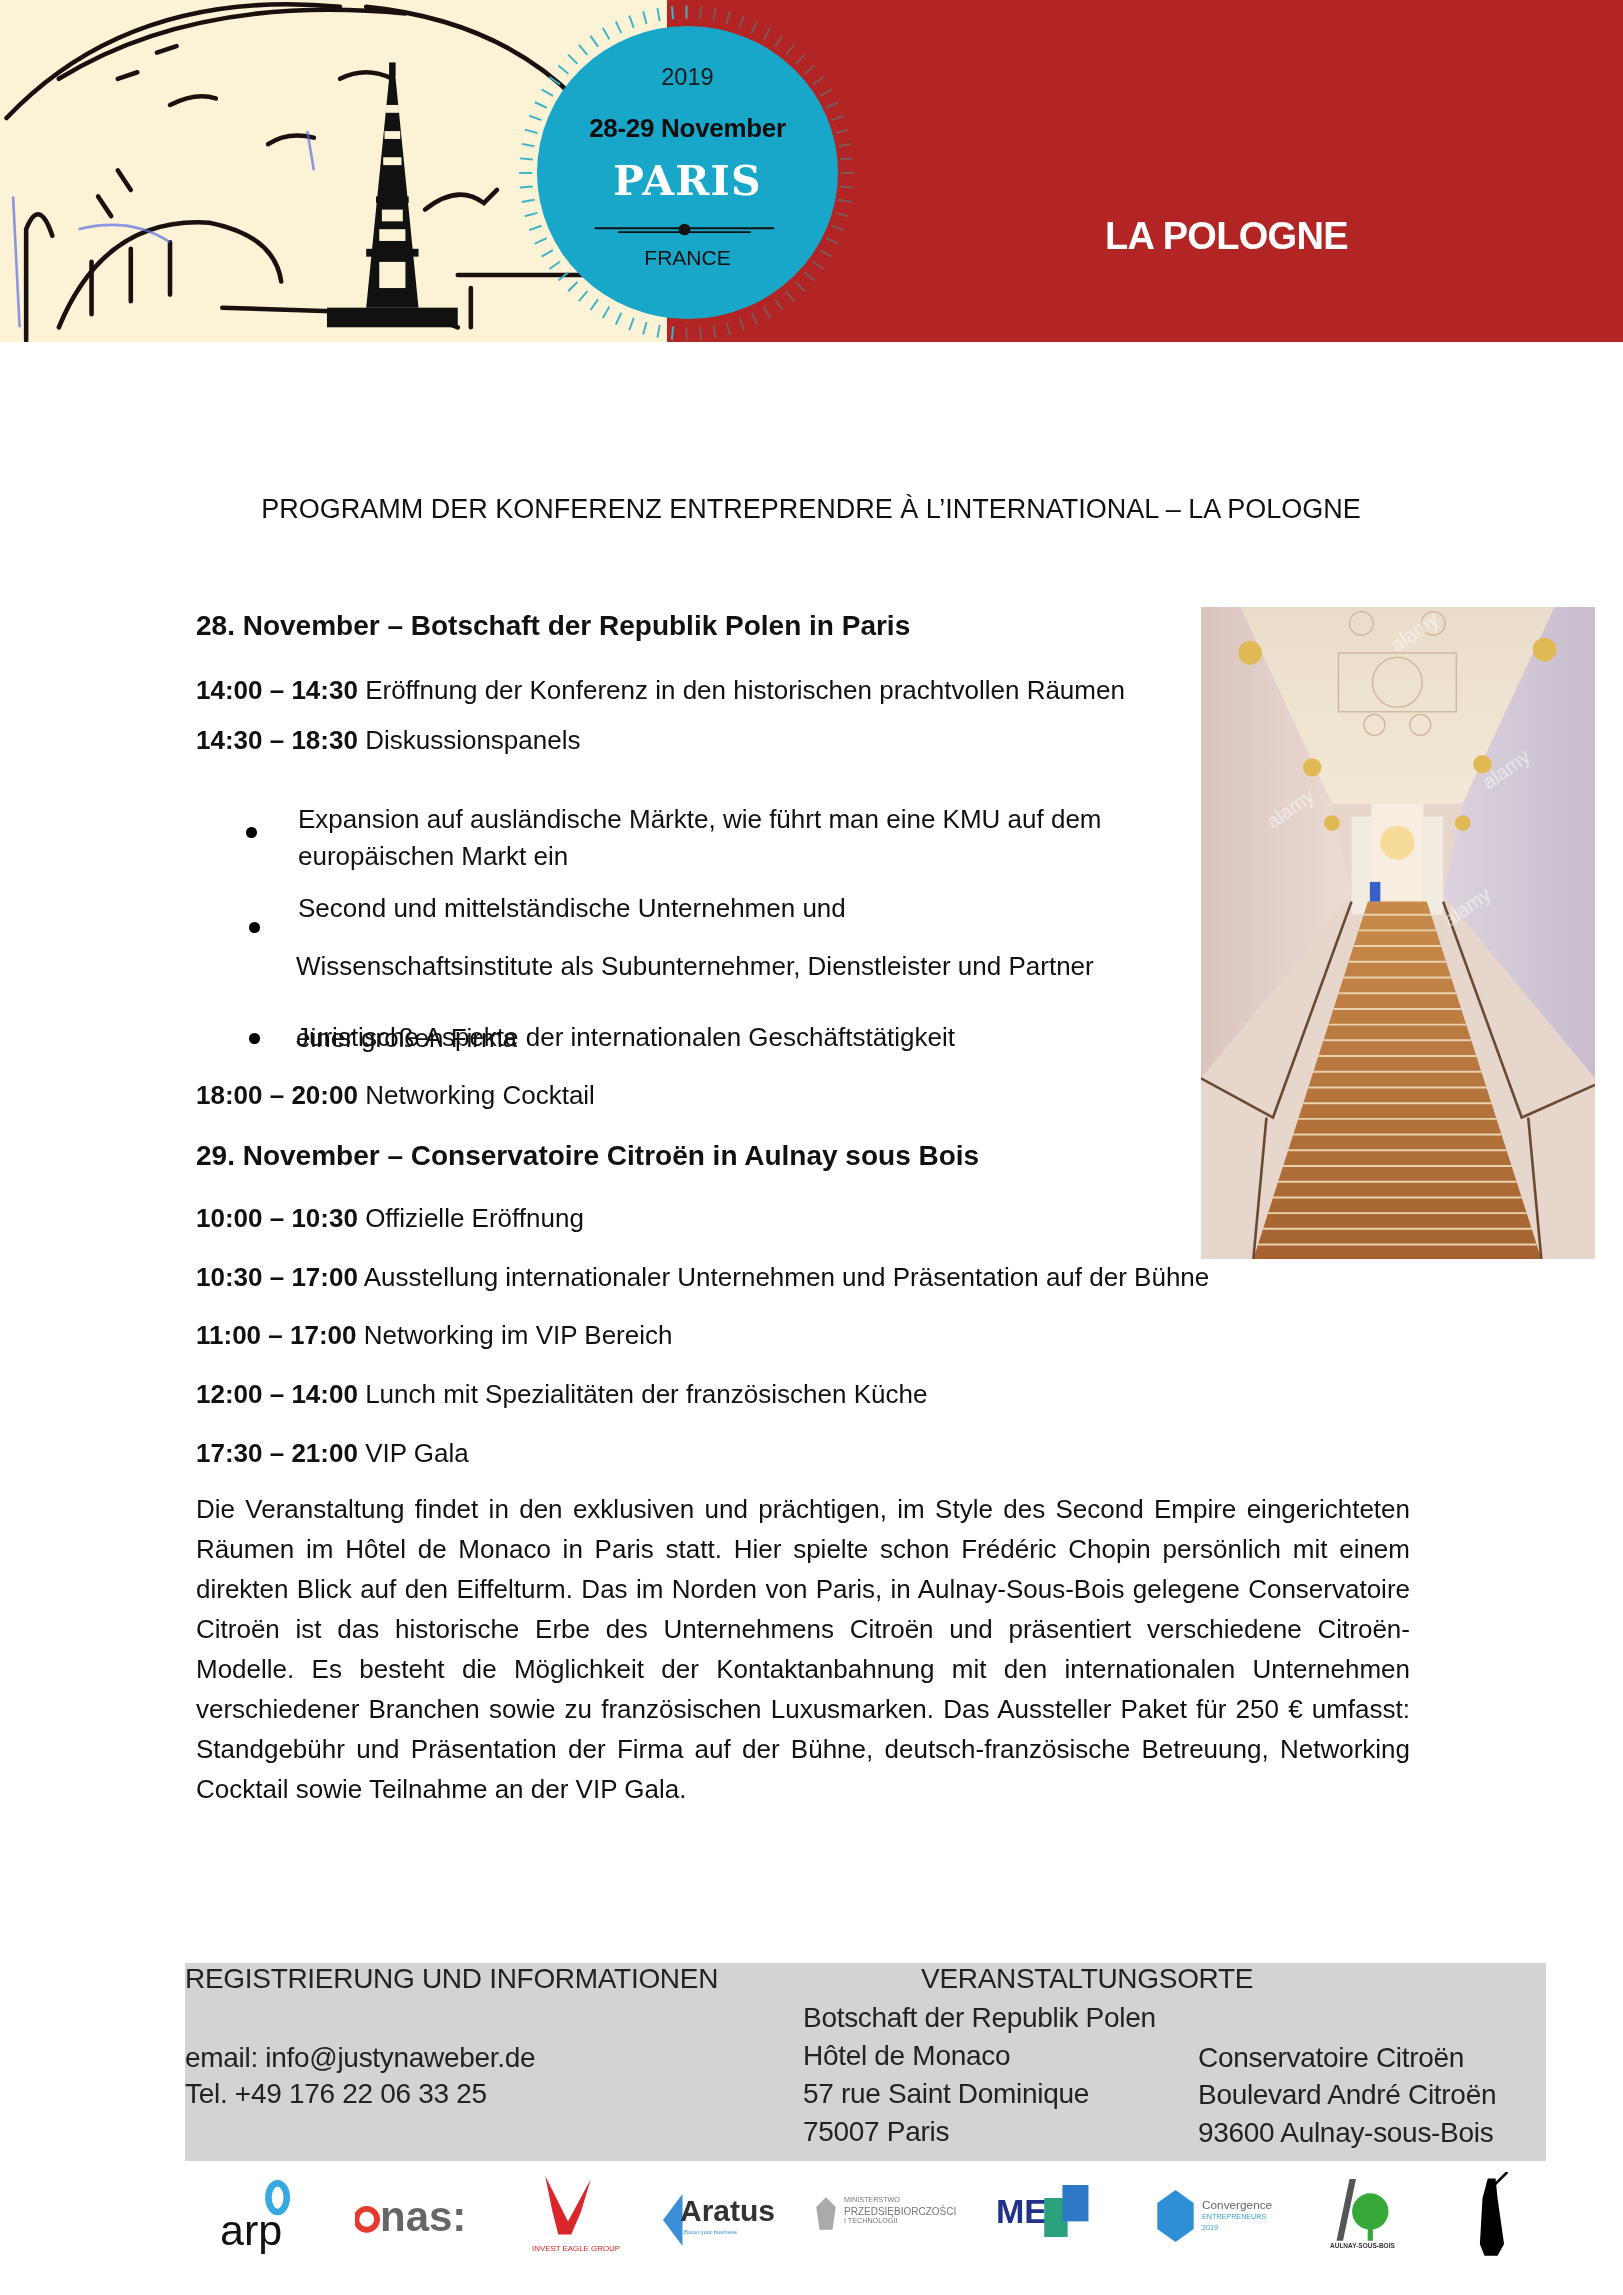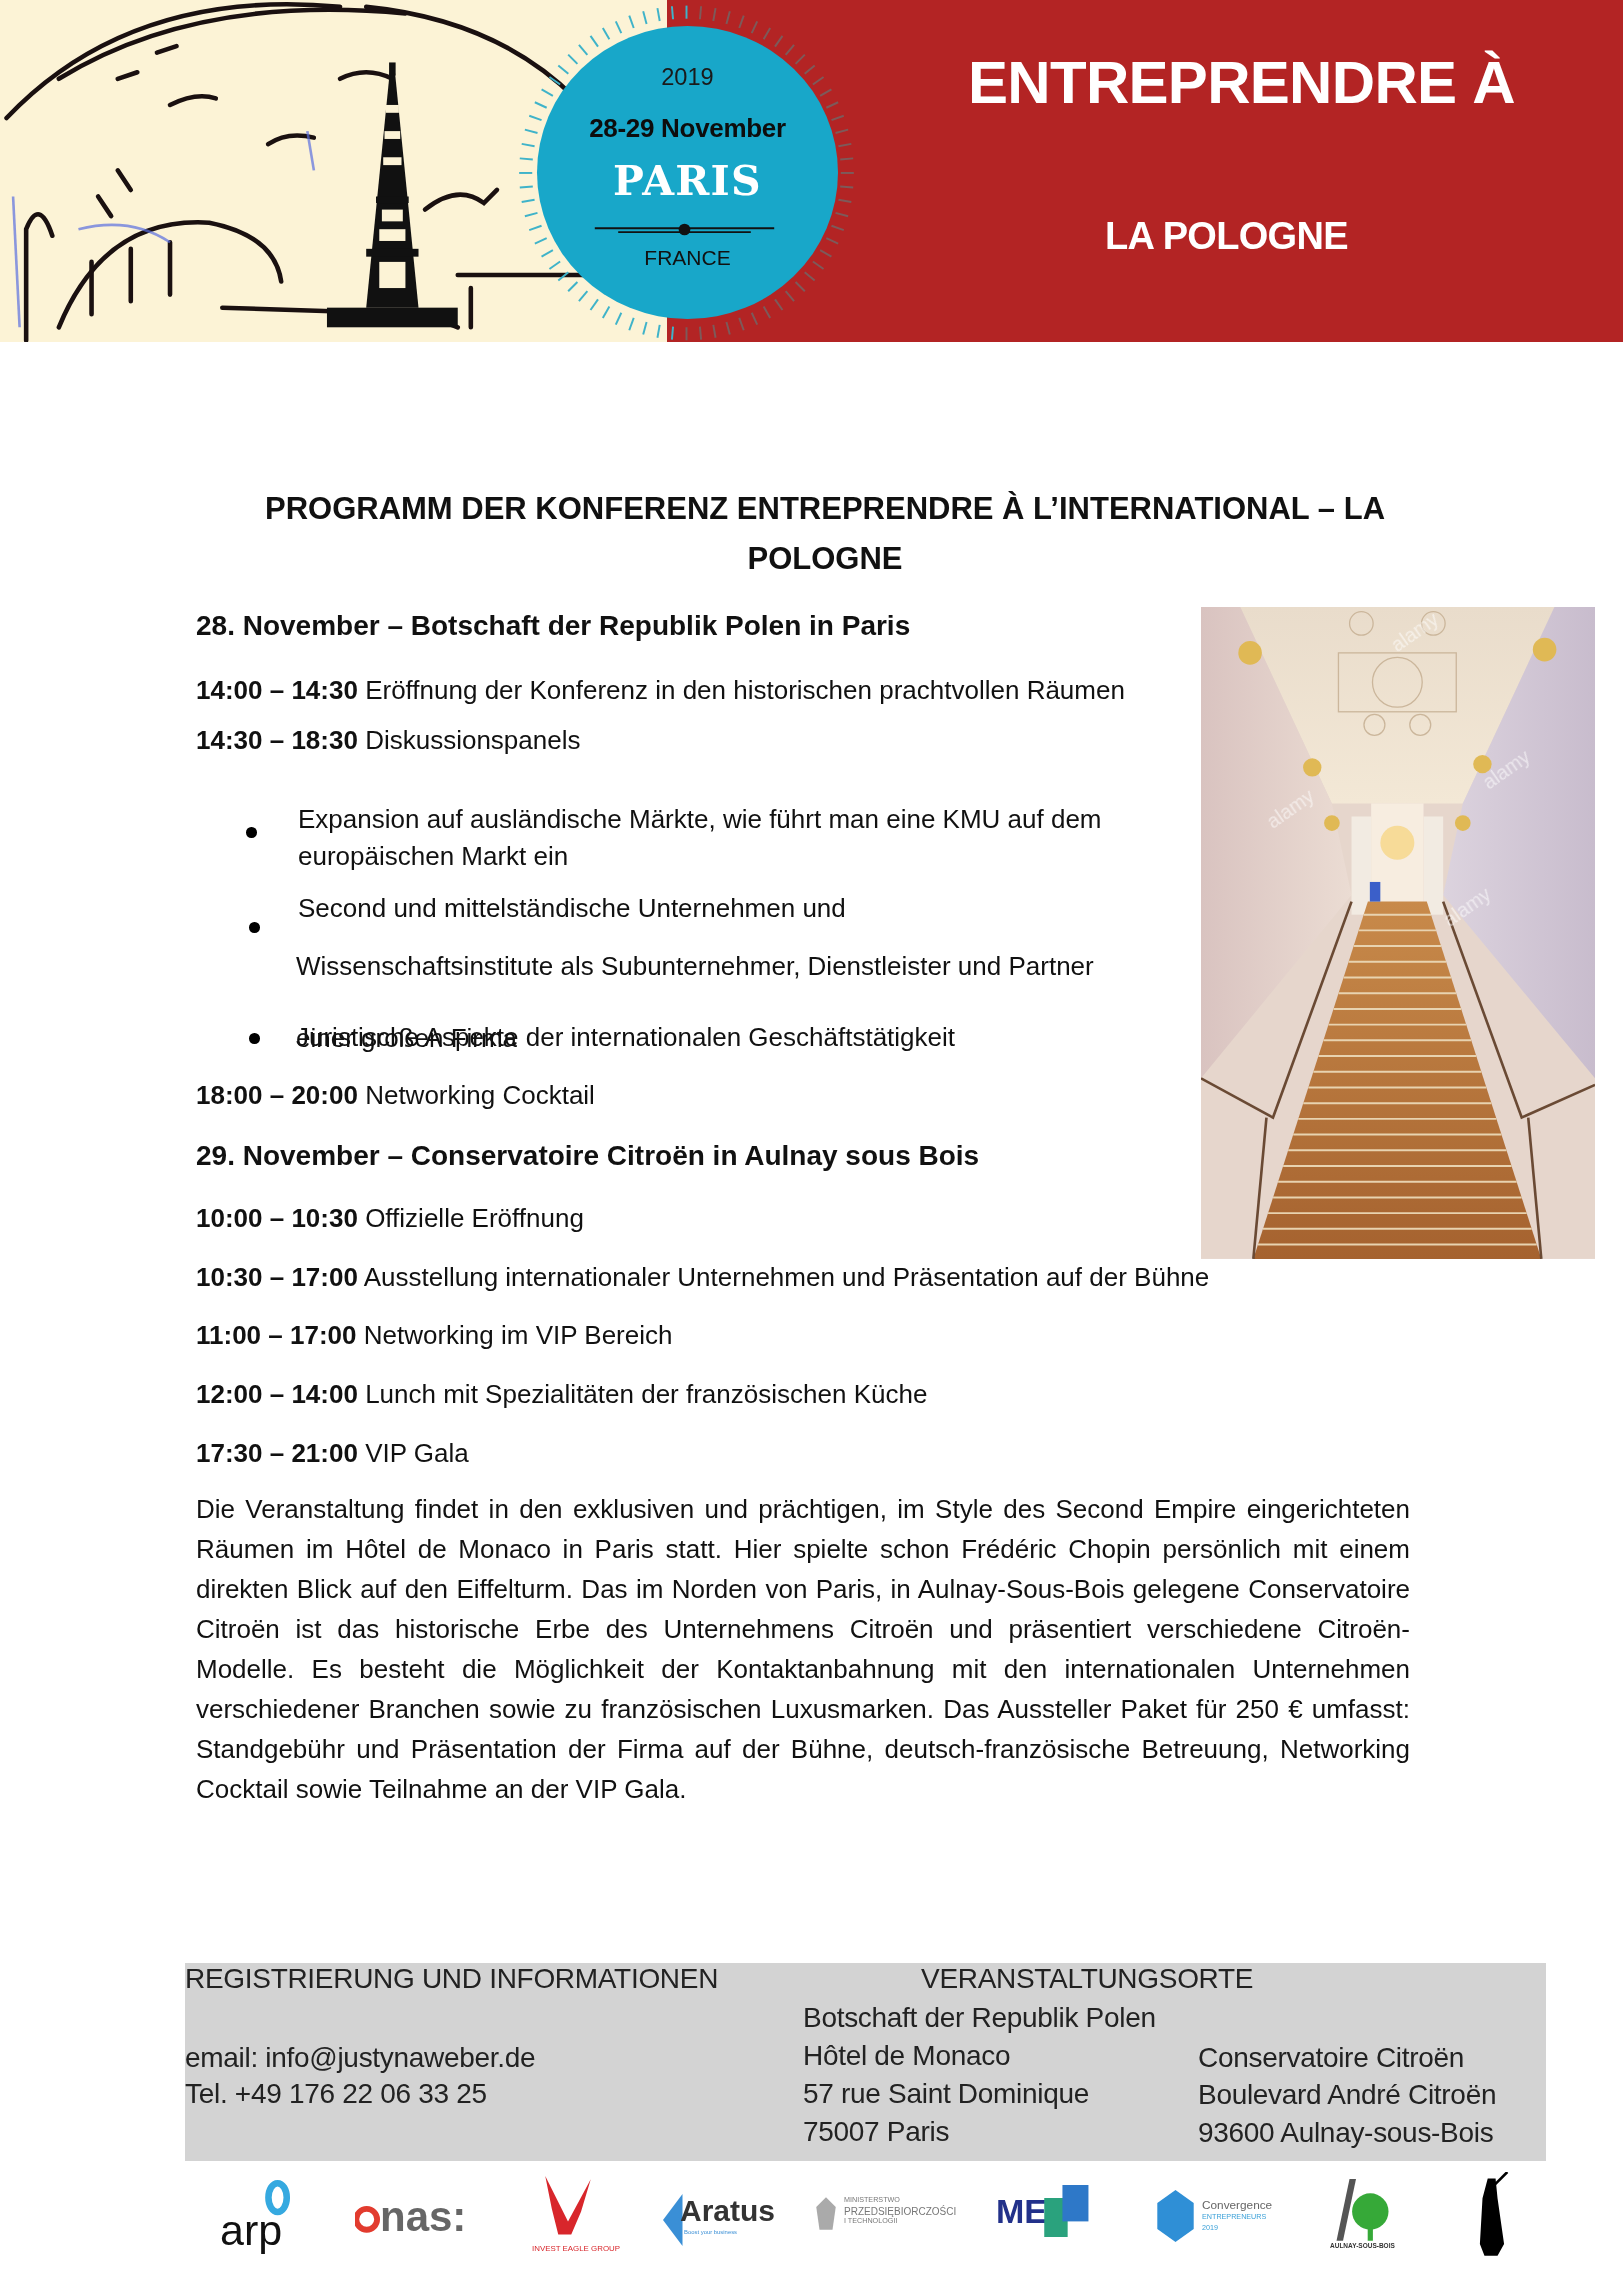--- a/index.html
+++ b/index.html
@@ -17,21 +17,21 @@
   .b-date { top: 113px; font-size: 26px; font-weight: bold; color: #0d0d0d; letter-spacing: -0.3px; }
   .b-city { top: 157px; font-family: "DejaVu Serif", serif; font-size: 41px; font-weight: bold; color: #ffffff; letter-spacing: 1.3px; }
   .b-divider { position: absolute; left: 594px; top: 223px; width: 181px; height: 13px; }
   .b-country { top: 246px; font-size: 21px; color: #111; }
   .title-line { position: absolute; color: #fff; font-weight: bold; white-space: nowrap; letter-spacing: -0.7px; }
   .t1 { left: 968px; top: 48px; font-size: 60px; }
   .t2 { left: 968px; top: 124px; font-size: 60px; }
   .t3 { left: 1105px; top: 215px; font-size: 38px; }
 
   
-  .doc-title { position: absolute; left: 210px; width: 1230px; text-align: center; font-size: 31px; font-weight: bold; line-height: 50px; top: 484px; }
+  .doc-title { position: absolute; left: 196px; width: 1230px; text-align: center; font-size: 27px; font-weight: normal; line-height: 50px; top: 484px; }
   .day-heading { position: absolute; left: 196px; font-size: 28px; font-weight: bold; white-space: nowrap; }
   .sched { position: absolute; left: 196px; font-size: 26px; white-space: nowrap; }
   .sched b { font-weight: bold; }
   .bullet-dot { position: absolute; width: 10.5px; height: 10.5px; border-radius: 50%; background: #000; }
   .bullet-text { position: absolute; left: 298px; font-size: 26px; line-height: 37px; white-space: nowrap; }
 
   .photo { position: absolute; left: 1201px; top: 607px; width: 394px; height: 652px; overflow: hidden; }
 
   .para { position: absolute; left: 196px; top: 1489px; width: 1214px; font-size: 26px; line-height: 40px; text-align: justify; }
 
@@ -169,21 +169,20 @@
   <div class="badge-text b-year">2019</div>
   <div class="badge-text b-date">28-29 November</div>
   <div class="badge-text b-city">PARIS</div>
   <svg class="b-divider" viewBox="0 0 276 20">
     <line x1="0" y1="8" x2="276" y2="8" stroke="#111" stroke-width="3"></line>
     <line x1="36" y1="14" x2="240" y2="14" stroke="#111" stroke-width="3"></line>
     <circle cx="138" cy="10" r="9" fill="#111"></circle>
   </svg>
   <div class="badge-text b-country">FRANCE</div>
 
-  <div class="title-line t1">ENTREPRENDRE À</div>
   <div class="title-line t3">LA POLOGNE</div>
 </div>
 
 <div class="doc-title">PROGRAMM DER KONFERENZ ENTREPRENDRE À L’INTERNATIONAL – LA POLOGNE</div>
 
 <div class="day-heading" style="top:610px;">28. November – Botschaft der Republik Polen in Paris</div>
 
 <div class="sched" style="top:675px;">
   <b>14:00 – 14:30</b>
   <span>Eröffnung der Konferenz in den historischen prachtvollen Räumen</span>

